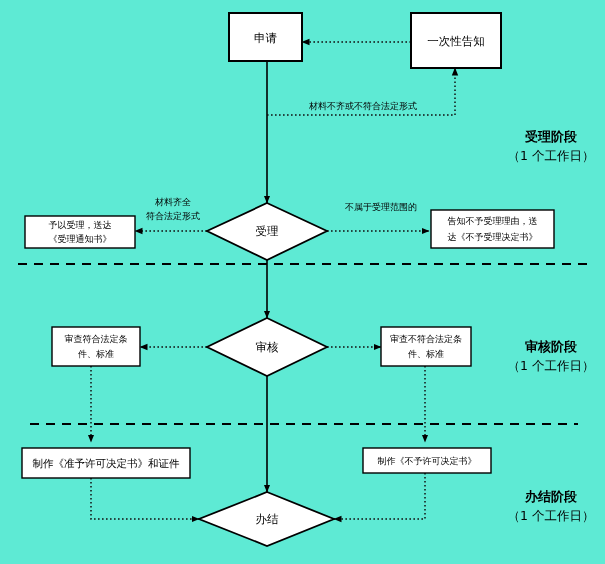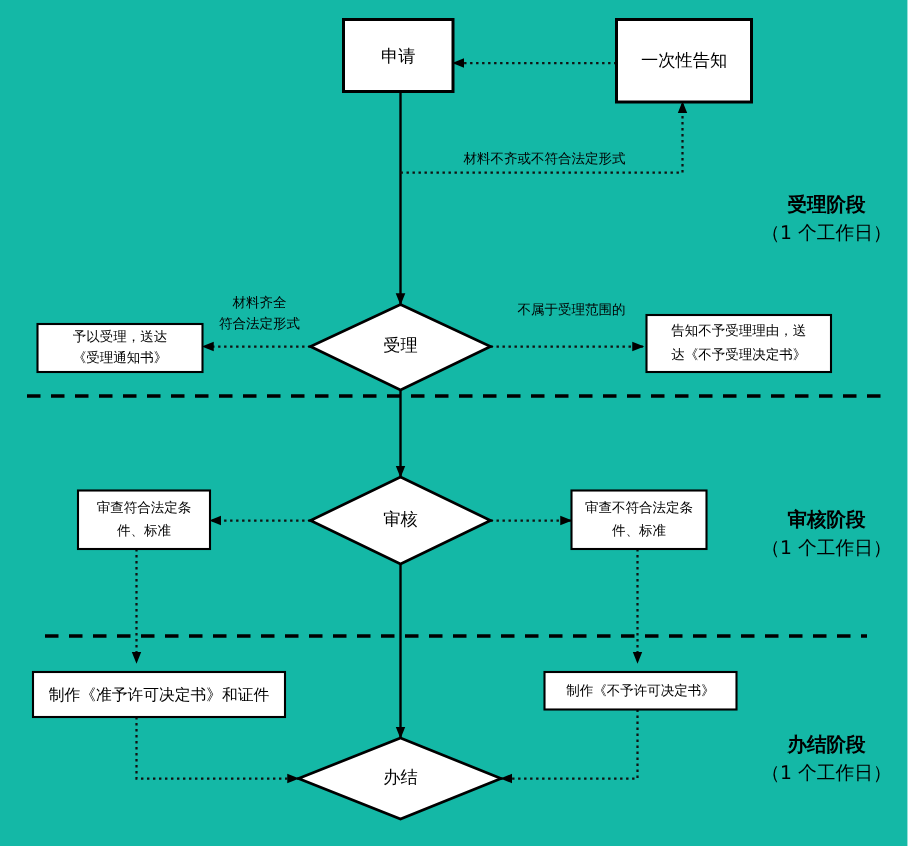--- a/index.html
+++ b/index.html
@@ -4,21 +4,21 @@
 <style>
   html, body {
     margin: 0;
     padding: 0;
     background: #ffffff;
   }
   #page {
     position: relative;
     width: 605px;
     height: 564px;
-    background: #14b8a6;
+    background: #5eead4;
     font-family: "DejaVu Sans", "Liberation Sans", sans-serif;
     overflow: hidden;
   }
   svg#flow {
     position: absolute;
     left: 0;
     top: 0;
     width: 605px;
     height: 564px;
   }

